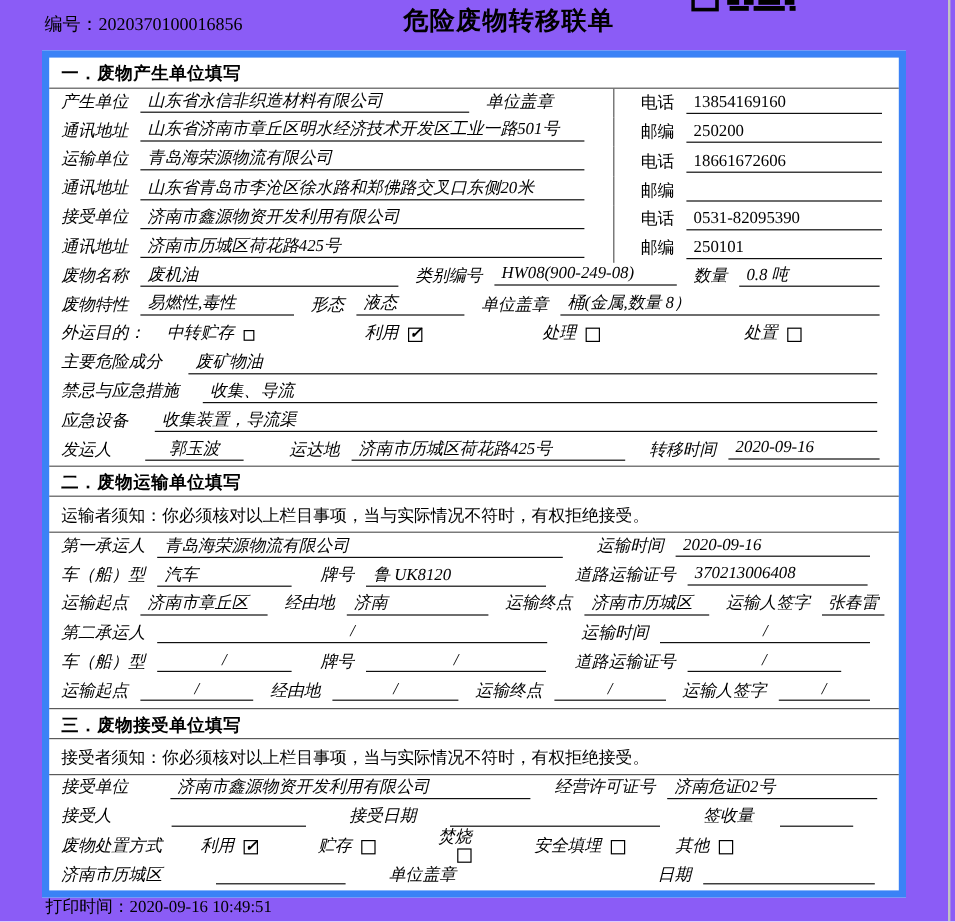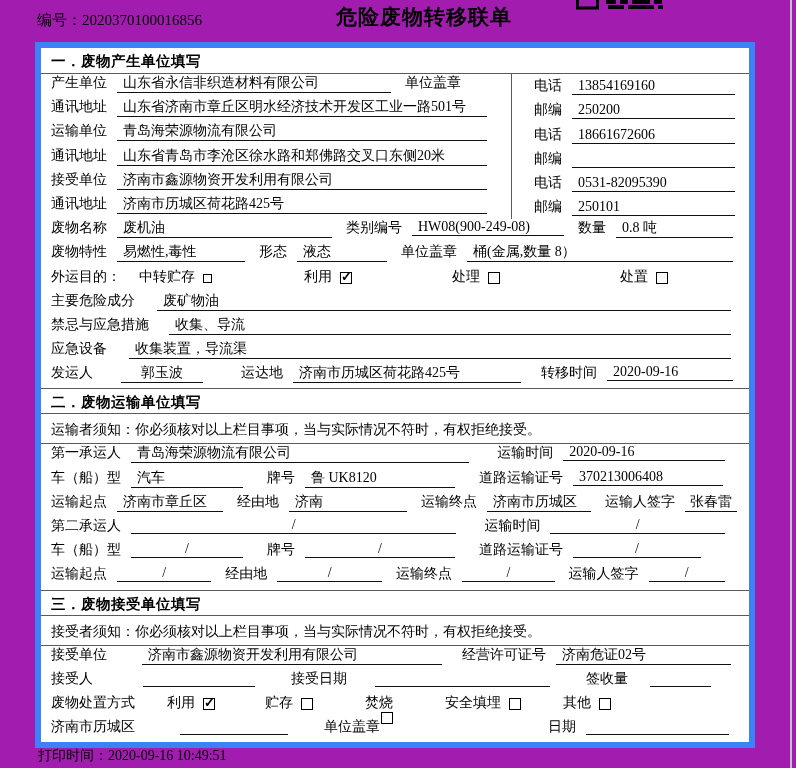--- a/index.html
+++ b/index.html
@@ -1,33 +1,33 @@
 <!DOCTYPE html>
 <html><head>
 <meta charset="utf-8">
 <style>
   * { margin:0; padding:0; box-sizing:border-box; }
   html,body { background:#ffffff; }
   .page {
-    position:relative; width:796px; height:768px; background:#a21caf;
+    position:relative; width:796px; height:768px; background:#8b5cf6;
     font-family:"Liberation Serif","DejaVu Serif",serif;
     font-size:14px; color:#000; overflow:hidden;
   }
   .doc-header { position:absolute; top:0; left:0; width:100%; height:42px; }
   .doc-number { position:absolute; left:37px; top:11px; font-size:15px; white-space:nowrap; }
   .doc-title { position:absolute; left:0; top:3px; width:100%; text-align:center;
                padding-left:52px; font-size:21px; font-weight:bold; letter-spacing:1px; }
   .qr { position:absolute; left:576px; top:0; }
   .form { position:absolute; left:35px; top:42px; width:720px; border:6px solid #3b82f6; background:#fff; }
   .sec-title { height:26px; padding:4px 10px 3px; font-weight:bold; font-size:14.5px;
                border-bottom:1.5px solid #5a5a5a; letter-spacing:0.5px; }
   .section + .section .sec-title { border-top:1.5px solid #5a5a5a; }
   .notice { height:30px; padding:7px 10px 4px; border-bottom:1px solid #5a5a5a; }
   .row { display:flex; align-items:stretch; height:24.2px; }
-  .rl { flex:1; min-width:0; display:flex; align-items:flex-start; padding:0 10px 3px 10px; }
+  .rl { flex:1; min-width:0; display:flex; align-items:center; padding:0 10px 3px 10px;font-style:italic; }
   .rr { width:238px; flex:none; border-left:1px solid #5a5a5a; display:flex;
         align-items:flex-end; padding:0 12px 3px 22px; }
   .lbl { white-space:nowrap; margin-right:10px; }
   .val { border-bottom:1.2px solid #101010; min-height:17px; padding-left:6px;
          margin-right:14px; white-space:nowrap; overflow:hidden; }
   .val.flex { flex:1; }
   .val.ctr { text-align:center; padding-left:0; }
   .cbw { display:flex; align-items:flex-end; white-space:nowrap; }
   .cb { width:12px; height:12px; border:1px solid #000; margin:0 0 2px 8px;
         position:relative; flex:none; background:#fff; }

